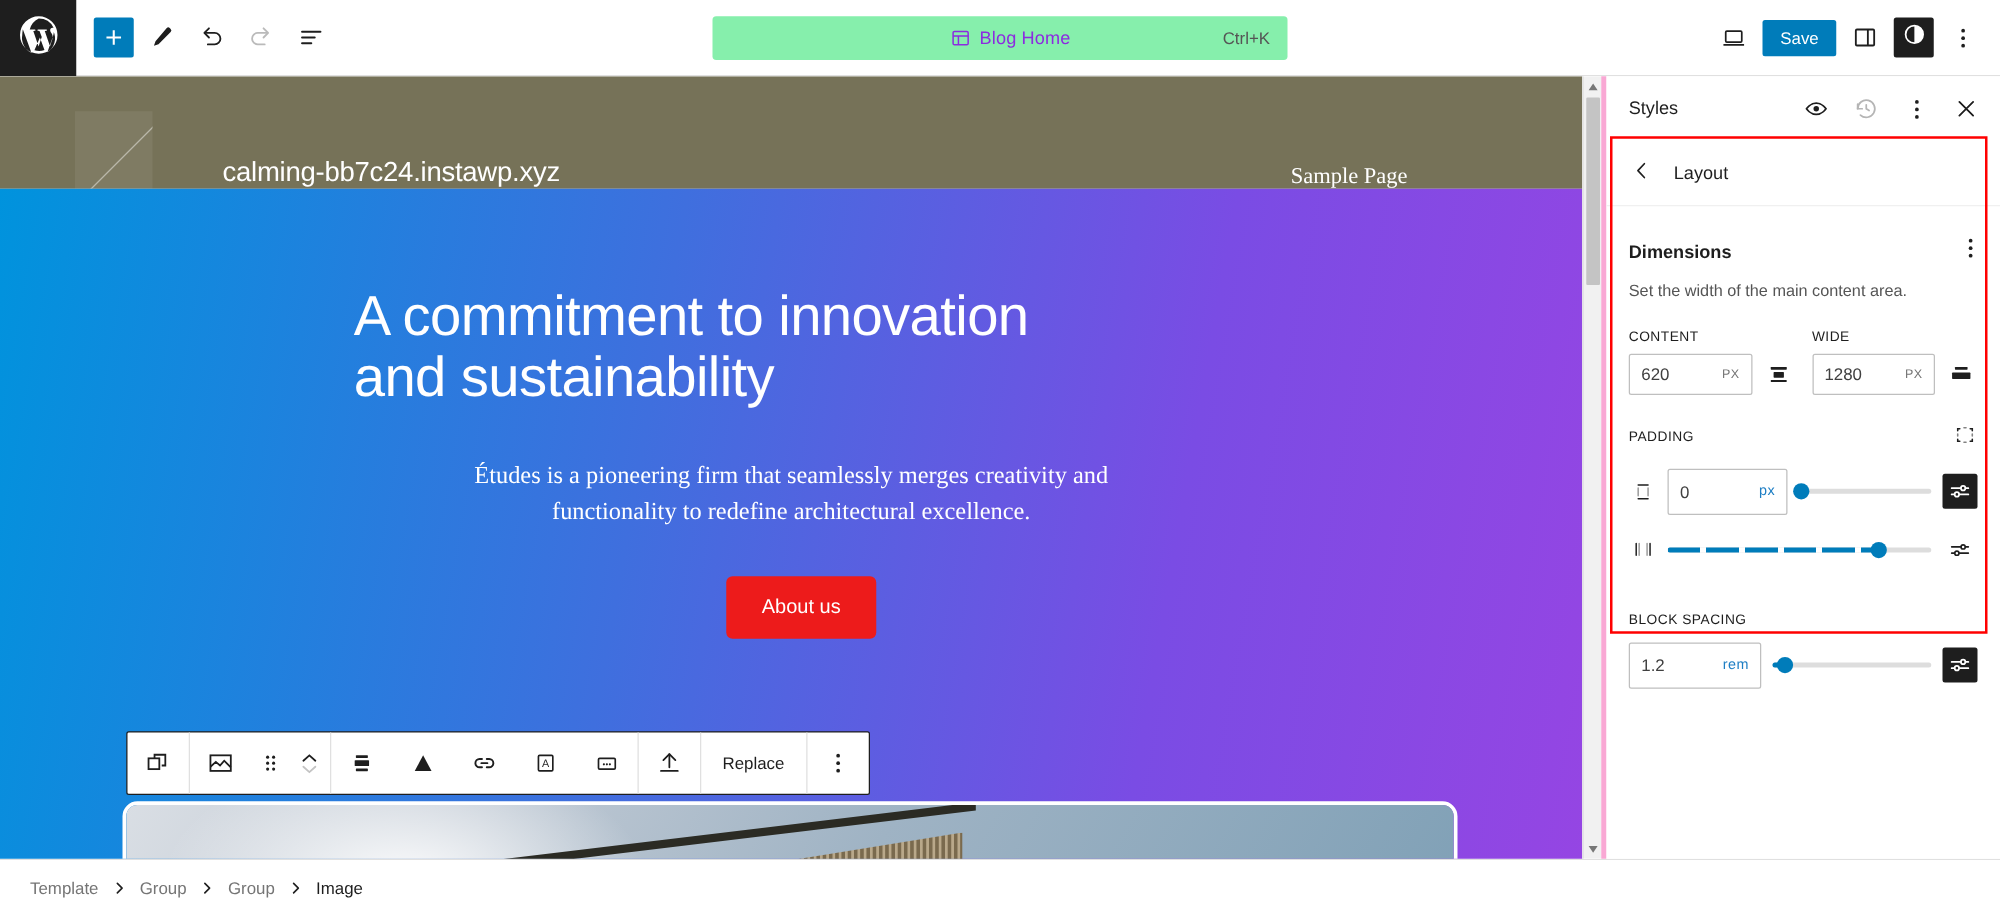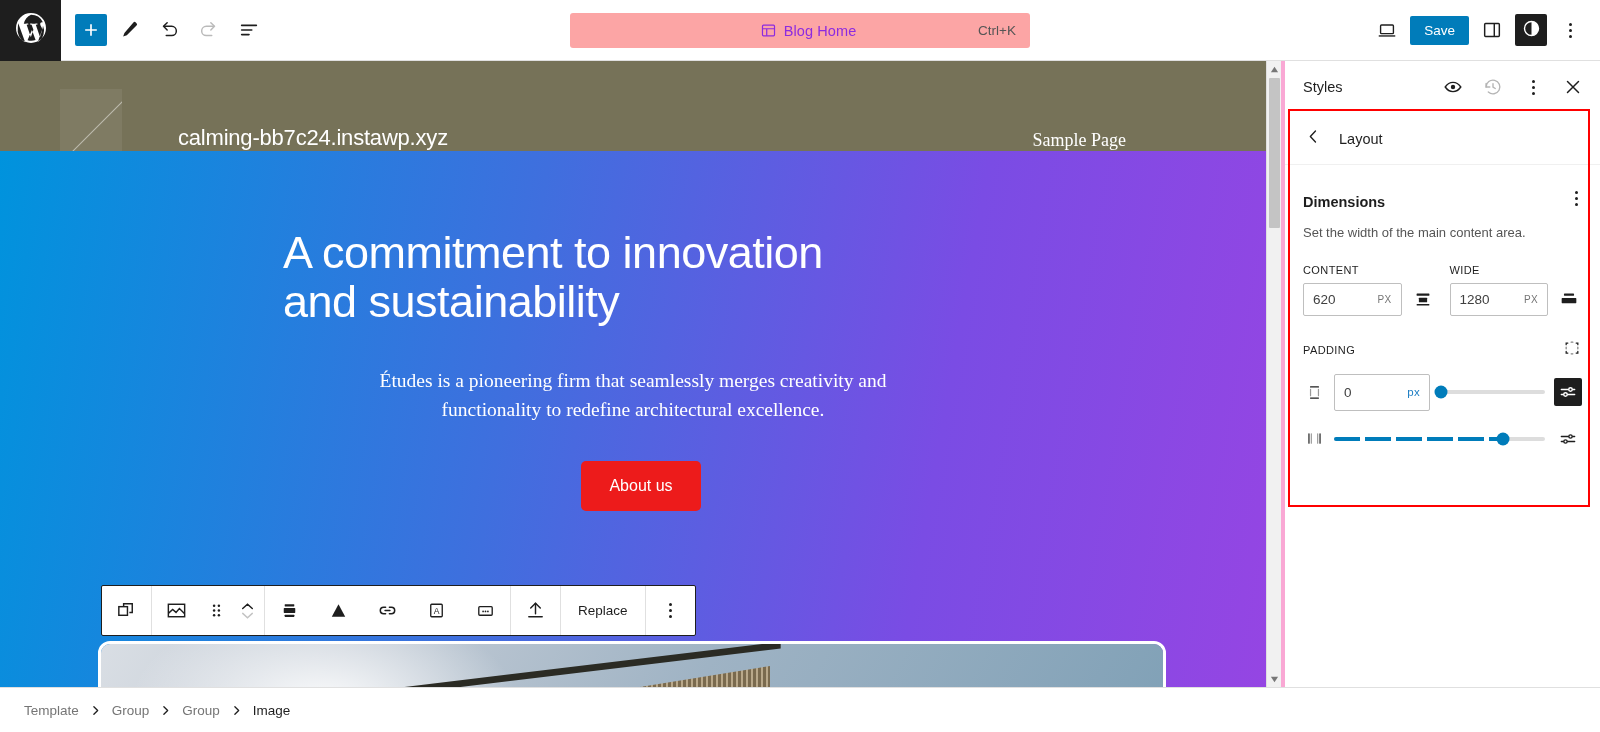--- a/index.html
+++ b/index.html
@@ -34,21 +34,21 @@
   }
   .tb-btn svg { width: 22px; height: 22px; display:block; }
   .tb-btn.add { background: #007cba; width: 32px; height: 32px; border-radius: 2px; }
   .tb-btn.add svg { stroke: #fff; width: 20px; height: 20px; }
   .tb-btn.disabled svg { opacity: .3; }
 
   .cmdbar {
     position: absolute; left: 50%; transform: translateX(-50%);
     top: 13px;
     width: 460px; height: 35px;
-    background: #fca5a5; border-radius: 3px;
+    background: #86efac; border-radius: 3px;
     display: flex; align-items: center; justify-content: center;
     cursor: pointer;
     padding-left: 16px;
   }
   .cmdbar .cb-inner { display: flex; align-items: center; gap: 7px; }
   .cmdbar .cb-icon svg { width: 17px; height: 17px; display: block; }
   .cmdbar .cb-title {
     color: #8c2be0; font-size: 14.5px; letter-spacing: .1px;
   }
   .cmdbar .cb-shortcut {
@@ -739,20 +739,44 @@
               <svg viewBox="0 0 24 24" fill="none" stroke="#1e1e1e" stroke-width="1.6" stroke-linecap="round">
                   <path d="M4 9h16M4 15h16"></path>
                   <circle cx="15" cy="9" r="2" fill="#fff"></circle>
                   <circle cx="9" cy="15" r="2" fill="#fff"></circle>
                 </svg>
             </span>
           </div>
         </div>
       </div>
 
+      <div class="section">
+        <div class="sec-head">
+          <div class="lbl">BLOCK SPACING</div>
+        </div>
+        <div class="slider-row">
+          <div class="num-input" style="flex:0 0 106px;height:37px;">
+            <span class="val">1.2</span>
+            <span class="unit blue">rem</span>
+          </div>
+          <div class="track">
+            <div class="fill" style="width:8%"></div>
+            <div class="knob" style="left:8%"></div>
+          </div>
+          <div class="sq-btn">
+            <span>
+              <svg viewBox="0 0 24 24" fill="none" stroke="#fff" stroke-width="1.7" stroke-linecap="round">
+                  <path d="M4 9h16M4 15h16"></path>
+                  <circle cx="15" cy="9" r="2.1" fill="#1e1e1e"></circle>
+                  <circle cx="9" cy="15" r="2.1" fill="#1e1e1e"></circle>
+                </svg>
+            </span>
+          </div>
+        </div>
+      </div>
 
     </div>
   </div>
 
   <div class="footer">
     <span class="crumb">Template</span>
     <span class="crumb-sep">
       <svg viewBox="0 0 24 24" fill="none" stroke="#1e1e1e" stroke-width="2.4" stroke-linecap="round" stroke-linejoin="round">
           <polyline points="9,5 16,12 9,19"></polyline>
         </svg>

